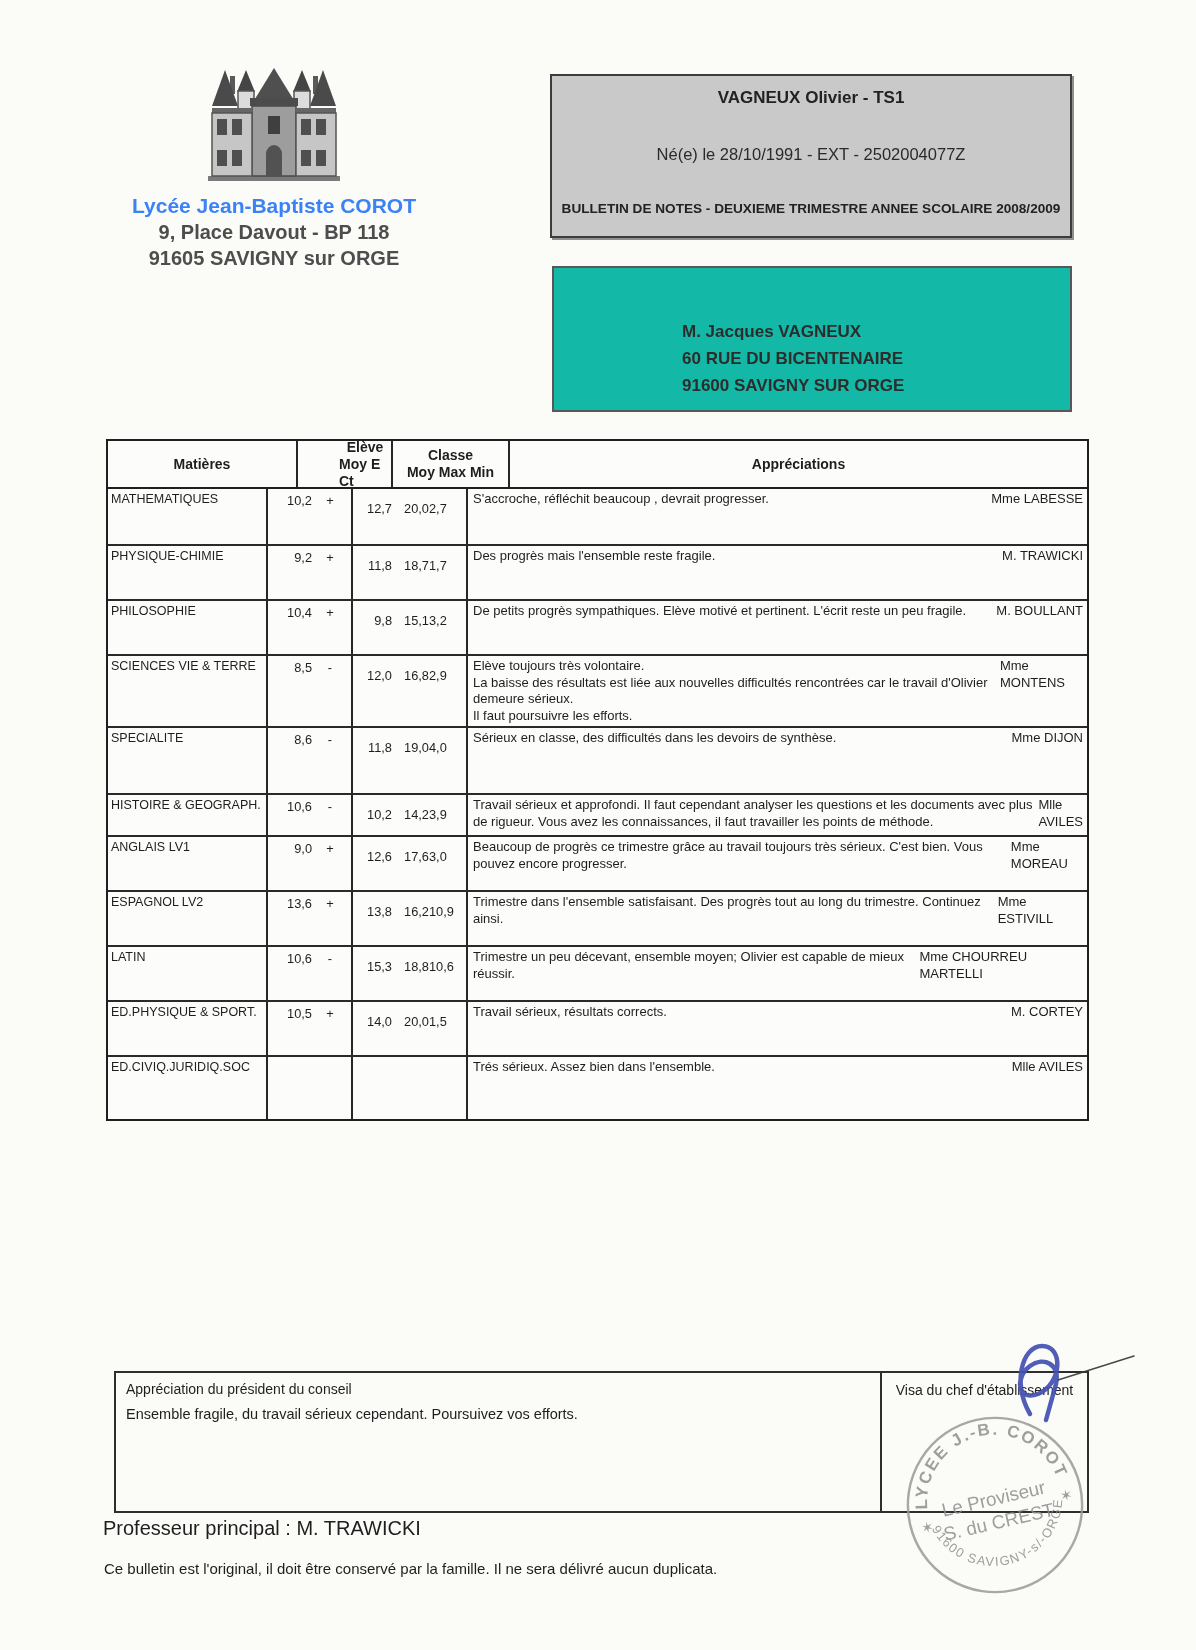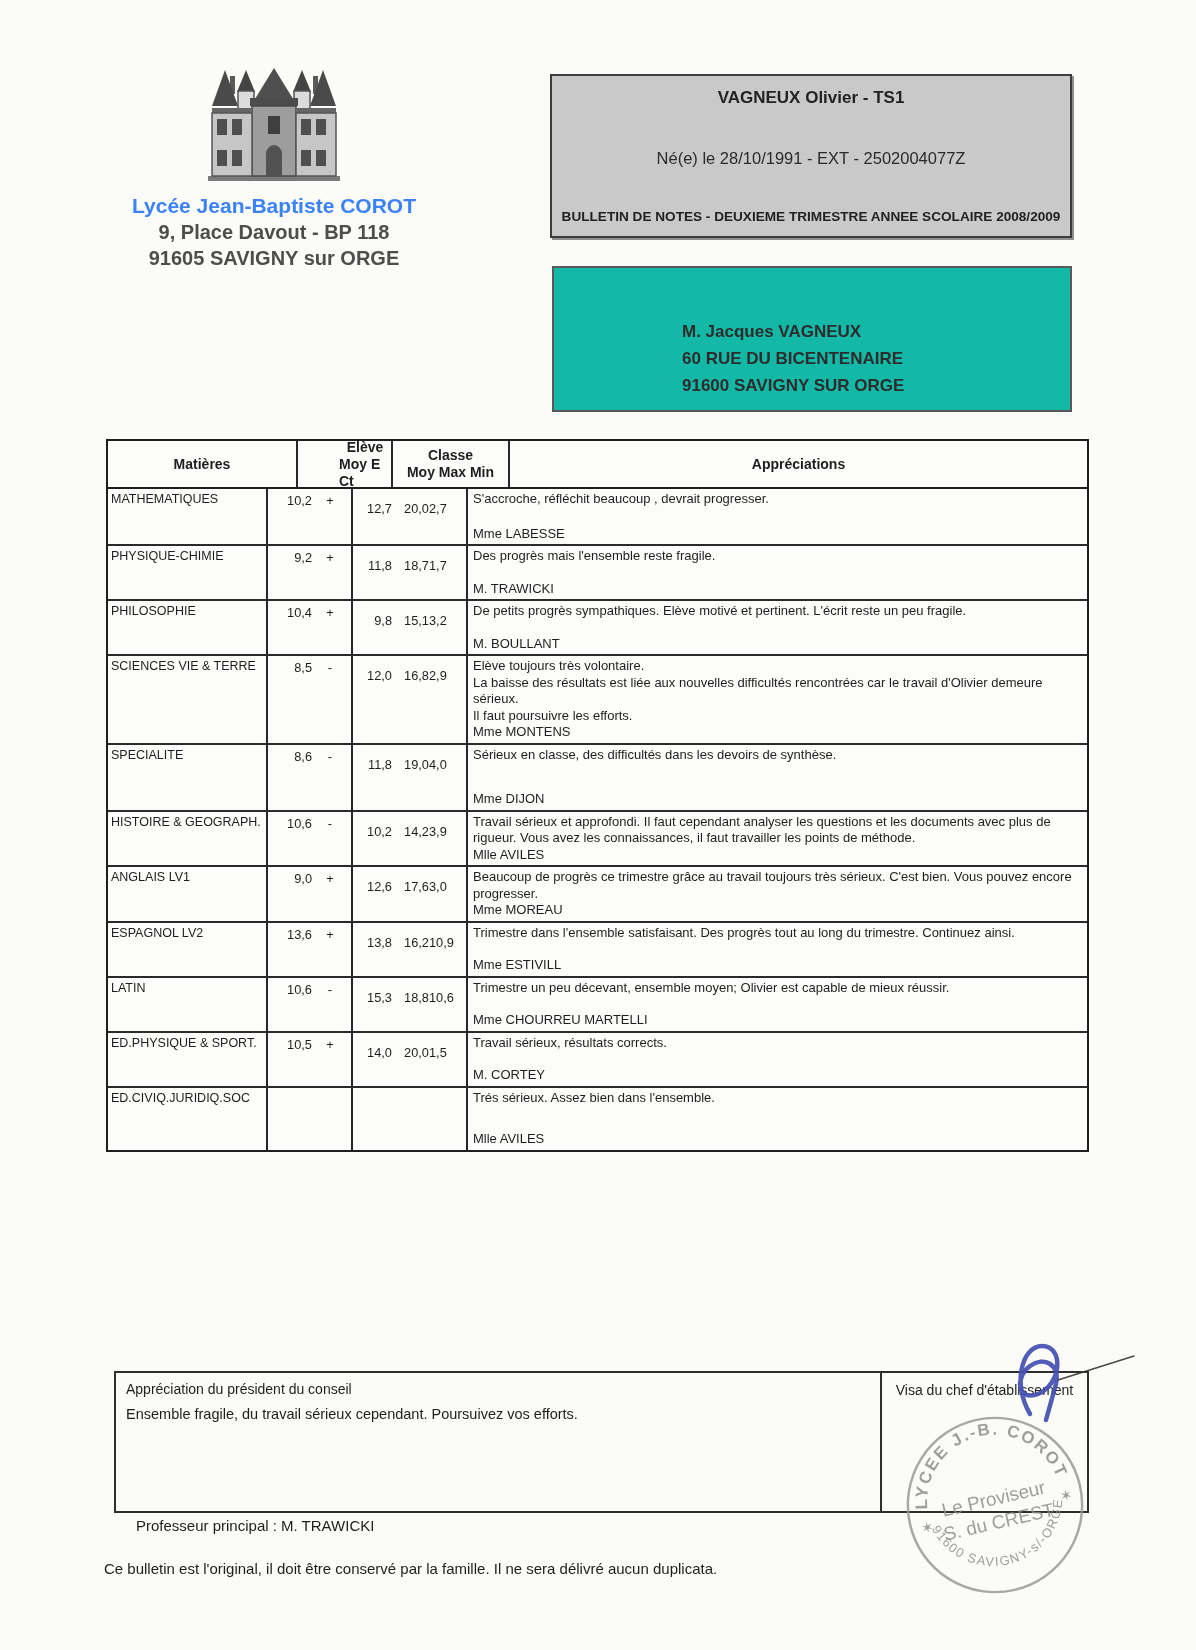--- a/index.html
+++ b/index.html
@@ -13,21 +13,21 @@
   
   .school-block { position:absolute; left:88px; top:64px; width:372px; text-align:center; }
   .castle { display:block; margin:0 auto; width:140px; height:118px; }
   .school-name { margin-top:10px; font-size:21px; font-weight:bold; color:#3b82f6; line-height:27px; }
   .school-addr { font-size:20px; font-weight:bold; color:#4d4d4d; line-height:26px; }
   
   .student-box {
     position:absolute; left:550px; top:74px; width:522px; height:164px;
     background:#c9c9c9; border:2px solid #3c3c3c; box-shadow:2px 2px 0 #8f8f8f;
     display:flex; flex-direction:column; justify-content:space-between;
-    text-align:center; padding:12px 4px 12px 4px;
+    text-align:center; padding:12px 4px 20px 4px;
   }
   .student-line1 { font-size:17px; font-weight:bold; color:#222; }
   .student-line2 { font-size:16.5px; color:#2a2a2a; }
   .student-line3 { font-size:13.6px; font-weight:bold; color:#222; }
   
   .recipient-box {
     position:absolute; left:552px; top:266px; width:520px; height:146px;
     border:2px solid #585858; background:#14b8a6; padding:50px 0 0 128px;
   }
   .recipient-box div { font-size:17px; font-weight:bold; line-height:27px; color:#2c2c2c; }
@@ -48,33 +48,33 @@
   .row-short { min-height:42px; }
   .row-last { min-height:64px; }
   .cell-sub { width:160px; border-right:2px solid #262626; padding:3px 2px 0 3px; font-size:12.5px; }
   .cell-el  { width:85px;  border-right:2px solid #262626; display:flex; padding-top:4px; }
   .cell-cl  { width:115px; border-right:2px solid #262626; display:flex; padding-top:12px; }
   .v-moy  { width:44px; text-align:right; }
   .v-ect  { width:36px; text-align:center; }
   .v-cmoy { width:39px; text-align:right; }
   .v-cmax { width:37px; text-align:right; }
   .v-cmin { width:36px; text-align:left; }
-  .cell-app { flex:1; display:flex; flex-direction:column; justify-content:space-between;
+  .cell-app { flex:1; display:flex; justify-content:space-between;
               padding:2px 4px 2px 5px; font-size:13px; line-height:16.5px; }
   .app-text { white-space:pre-line; }
   
   .footer-box {
     position:absolute; left:114px; top:1371px; width:975px; height:142px;
     border:2px solid #2e2e2e; display:flex; background:transparent;
   }
   .fb-left  { width:766px; border-right:2px solid #2e2e2e; padding:8px 10px 0 10px; }
   .fb-title { font-size:14px; color:#1f1f1f; }
   .fb-text  { font-size:14.5px; margin-top:9px; }
   .fb-right { flex:1; text-align:center; padding-top:9px; font-size:14px; }
-  .prof-line   { position:absolute; left:136px; top:1517px; font-size:15px;text-align:center; }
+  .prof-line   { position:absolute; left:103px; top:1517px; font-size:20px;text-align:center; }
   .notice-line { position:absolute; left:104px; top:1560px; font-size:15px; }
   .stamp { position:absolute; left:896px; top:1406px; width:198px; height:198px;
            transform:rotate(-13deg); opacity:0.85; }
   .signature { position:absolute; left:978px; top:1322px; width:168px; height:112px; opacity:0.92; }
 </style>
 </head>
 <body>
 
 <div class="page">
 

